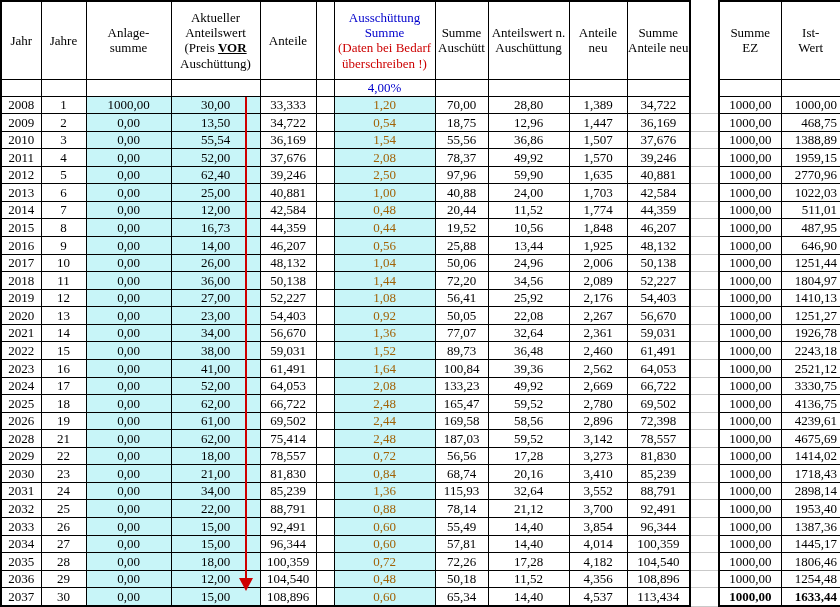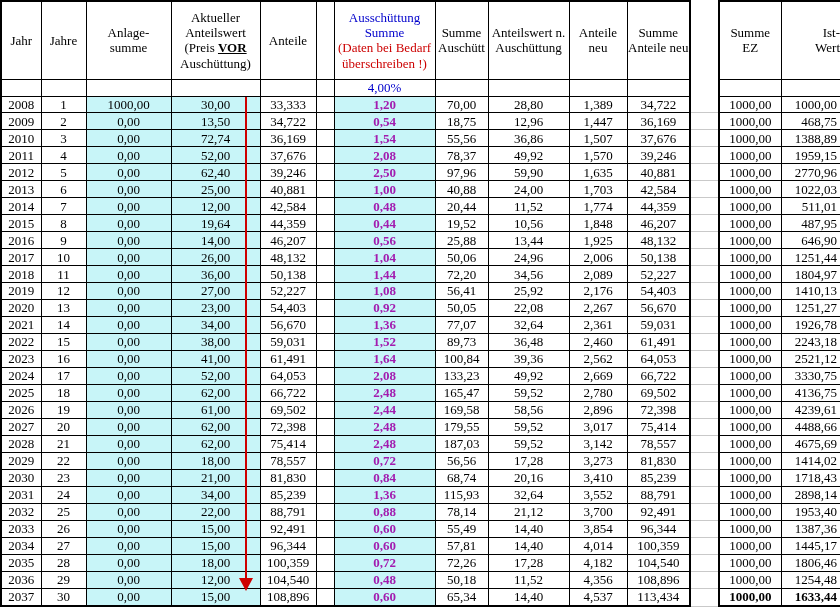--- a/index.html
+++ b/index.html
@@ -12,29 +12,29 @@
     width:840px; height:607px;
   }
   td {
     border:1px solid #000; padding:0; overflow:hidden;
     font-size:13px; text-align:center; vertical-align:middle;
     white-space:pre-line; line-height:1.18; color:#000;
   }
   tr:first-child td { border-top-width:2px; }
   tr:last-child td  { border-bottom-width:2px; }
   td:first-child { border-left-width:2px; }
-  td:last-child  { border-right-width:2px;text-align:right; }
+  td:last-child  { border-right-width:2px; }
   td.c10 { border-right-width:2px; }
   td.c12 { border-left-width:2px; }
   tr.hdr { height:78px; }
   tr.sub { height:17px; }
   td.cyan { background:#C8F5F8; }
   .blue { color:#0000CC; }
   .red  { color:#CC0000; }
-  td.blue { color:#a21caf;font-weight:bold; }
+  td.blue { color:#a16207; }
   td.right { text-align:right; padding-right:3px; }
   td.bold { font-weight:bold; }
   td.sp2 { border-top:none; border-bottom:1px solid #C9C9C9; background:#fff; }
   tr.hdr td.sp2, tr.sub td.sp2 { border-top:none; border-bottom:none; }
   tr.last td.sp2 { border-bottom:1px solid #C9C9C9; }
   .hcell { display:block; white-space:pre-line; }
   .vor { font-weight:bold; text-decoration:underline; }
   .arrow-line {
     position:absolute; left:245px; top:97px; width:2px; height:482px;
     background:#CE0000; pointer-events:none;
@@ -140,21 +140,21 @@
           <td>1,447</td>
           <td class="c10">36,169</td>
           <td class="sp2"></td>
           <td class="c12">1000,00</td>
           <td class="right">468,75</td>
         </tr>
         <tr>
           <td>2010</td>
           <td>3</td>
           <td class="cyan">0,00</td>
-          <td class="cyan">72,74</td>
+          <td class="cyan">55,54</td>
           <td>36,169</td>
           <td class="sp1"></td>
           <td class="cyan blue">1,54</td>
           <td>55,56</td>
           <td>36,86</td>
           <td>1,507</td>
           <td class="c10">37,676</td>
           <td class="sp2"></td>
           <td class="c12">1000,00</td>
           <td class="right">1388,89</td>
@@ -220,21 +220,21 @@
           <td>1,774</td>
           <td class="c10">44,359</td>
           <td class="sp2"></td>
           <td class="c12">1000,00</td>
           <td class="right">511,01</td>
         </tr>
         <tr>
           <td>2015</td>
           <td>8</td>
           <td class="cyan">0,00</td>
-          <td class="cyan">19,64</td>
+          <td class="cyan">16,73</td>
           <td>44,359</td>
           <td class="sp1"></td>
           <td class="cyan blue">0,44</td>
           <td>19,52</td>
           <td>10,56</td>
           <td>1,848</td>
           <td class="c10">46,207</td>
           <td class="sp2"></td>
           <td class="c12">1000,00</td>
           <td class="right">487,95</td>
@@ -407,36 +407,20 @@
           <td>69,502</td>
           <td class="sp1"></td>
           <td class="cyan blue">2,44</td>
           <td>169,58</td>
           <td>58,56</td>
           <td>2,896</td>
           <td class="c10">72,398</td>
           <td class="sp2"></td>
           <td class="c12">1000,00</td>
           <td class="right">4239,61</td>
-        </tr>
-        <tr>
-          <td>2027</td>
-          <td>20</td>
-          <td class="cyan">0,00</td>
-          <td class="cyan">62,00</td>
-          <td>72,398</td>
-          <td class="sp1"></td>
-          <td class="cyan blue">2,48</td>
-          <td>179,55</td>
-          <td>59,52</td>
-          <td>3,017</td>
-          <td class="c10">75,414</td>
-          <td class="sp2"></td>
-          <td class="c12">1000,00</td>
-          <td class="right">4488,66</td>
         </tr>
         <tr>
           <td>2028</td>
           <td>21</td>
           <td class="cyan">0,00</td>
           <td class="cyan">62,00</td>
           <td>75,414</td>
           <td class="sp1"></td>
           <td class="cyan blue">2,48</td>
           <td>187,03</td>

